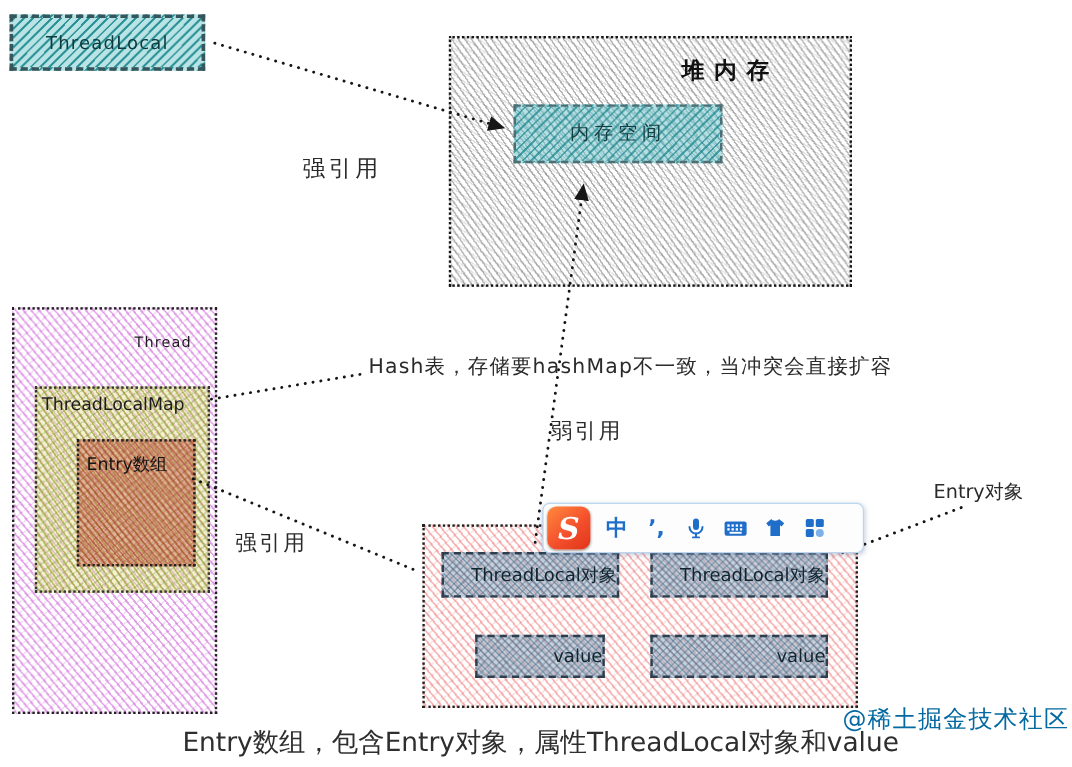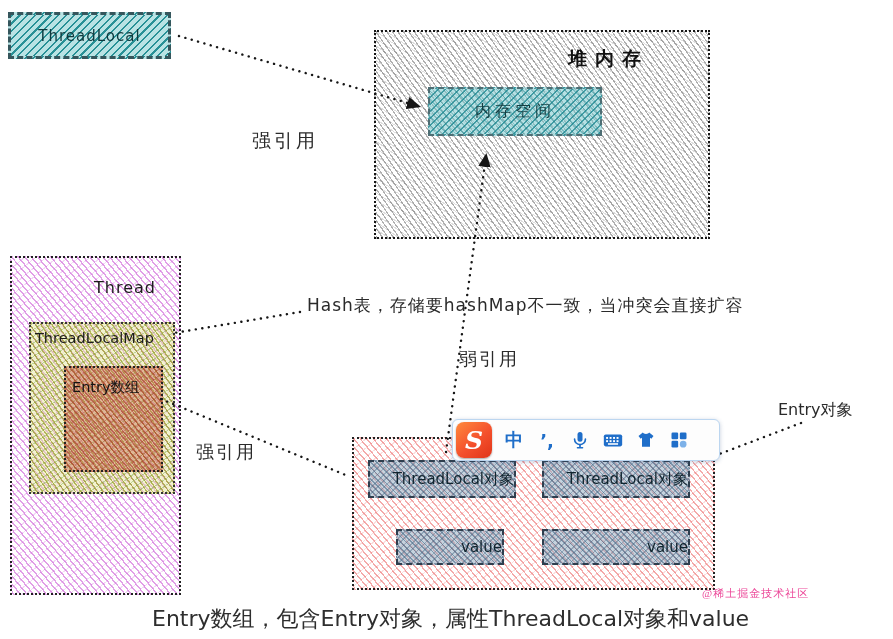--- a/index.html
+++ b/index.html
@@ -32,21 +32,21 @@
       repeating-linear-gradient(45deg, rgba(20,130,140,.35) 0 1px, transparent 1px 6px);
     display:flex;align-items:center;justify-content:center;
     color:#143e42;font-size:16px;letter-spacing:4px;}
 
   
   .thread-box{left:10px;top:256px;width:171px;height:339px;
     border:2.5px dotted #222;
     background-image:
       repeating-linear-gradient(50deg, rgba(205,95,215,.6) 0 1.4px, transparent 1.4px 5px),
       repeating-linear-gradient(140deg, rgba(205,95,215,.25) 0 1px, transparent 1px 7px);}
-  .thread-label{left:82px;top:20px;font-size:16px;color:#1c1c1c;letter-spacing:1px;}
+  .thread-label{left:100px;top:20px;font-size:12px;color:#1c1c1c;letter-spacing:1px;}
   .tlm-box{left:17px;top:64px;width:146px;height:172px;
     border:2.5px dotted #333;
     background-color:rgba(230,230,160,.5);
     background-image:
       repeating-linear-gradient(55deg, rgba(150,150,30,.65) 0 1.3px, transparent 1.3px 4.5px),
       repeating-linear-gradient(145deg, rgba(110,160,60,.4) 0 1px, transparent 1px 5.5px);}
   .tlm-label{left:4px;top:6px;font-size:14.5px;color:#1c1c1c;}
   .entryarr-box{left:33px;top:42px;width:99px;height:106px;
     border:2.5px dotted #222;
     background-color:rgba(200,110,80,.45);
@@ -75,21 +75,21 @@
   .val2{left:188px;top:90px;width:148px;height:36px;}
 
   
   .note{position:absolute;color:#2a2a2a;white-space:nowrap;}
   .n-strong-top{left:252px;top:128px;font-size:19px;letter-spacing:3px;}
   .n-hash{left:307px;top:294px;font-size:17px;letter-spacing:1px;}
   .n-weak{left:459px;top:347px;font-size:18px;letter-spacing:2px;}
   .n-strong-bottom{left:196px;top:440px;font-size:18px;letter-spacing:2px;}
   .n-entryobj{left:778px;top:400px;font-size:16px;}
   .n-caption{left:152px;top:604px;font-size:22px;color:#2e2e2e;}
-  .n-watermark{left:702px;top:586px;font-size:11px;color:#ec4899;letter-spacing:1px;font-family:Liberation Serif, serif;}
+  .n-watermark{left:702px;top:586px;font-size:20px;color:#0369a1;letter-spacing:1px;}
 
   .arrows{position:absolute;left:0;top:0;pointer-events:none;}
 
   
   .ime-toolbar{position:absolute;left:452px;top:419px;width:268px;height:42px;
     background:#fdfdfd;border:1px solid #bcd6f0;border-radius:6px;
     box-shadow:0 1px 4px rgba(60,90,140,.3);
     display:flex;align-items:center;gap:11px;padding:0 10px 0 3px;z-index:10;}
   .sogou-logo{width:36px;height:36px;border-radius:8px;flex:0 0 auto;
     background:linear-gradient(140deg,#ff8a3d 0%,#f4502c 55%,#e03418 100%);

